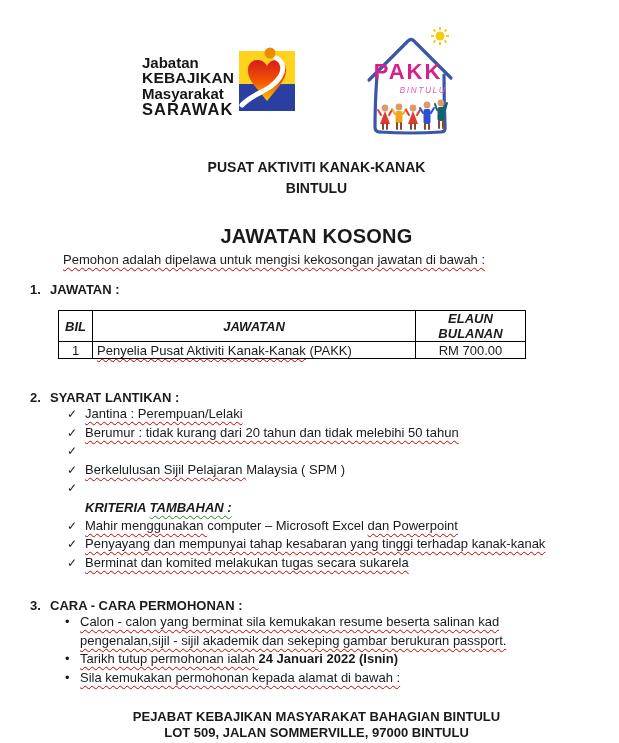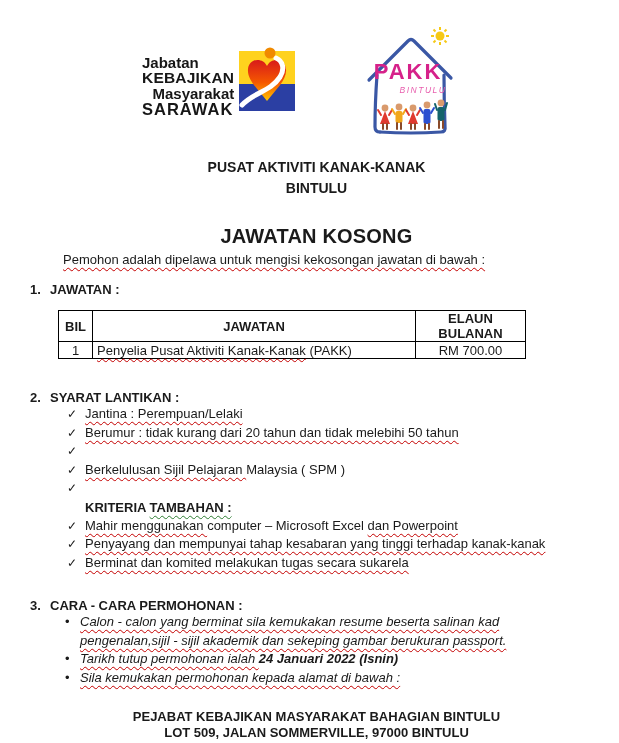--- a/index.html
+++ b/index.html
@@ -9,21 +9,21 @@
     font-size:13px;color:#1a1a1a;
   }
   .page{padding:25px 16px 0 30px;position:relative;}
 
   
   .logos{display:flex;align-items:flex-start;margin-left:112px;height:118px;}
   .jkm{display:flex;align-items:flex-start;margin-top:30px;}
   .jkm-text{line-height:1.0;font-weight:bold;color:#161616;white-space:nowrap;}
   .jkm-l1{font-size:15px;}
   .jkm-l2{font-size:15.5px;letter-spacing:.2px;}
-  .jkm-l3{font-size:15px;text-align:right;}
+  .jkm-l3{font-size:15px;}
   .jkm-l4{font-size:16.5px;letter-spacing:1px;}
   .jkm-emblem{margin-left:3px;margin-top:-10px;}
   .pakk{margin-left:64px;margin-top:0;}
 
   
   .titles{text-align:center;font-weight:bold;font-size:14px;line-height:1.5;margin-top:14px;}
   .main-heading{text-align:center;font-weight:bold;font-size:20px;margin-top:26px;letter-spacing:.2px;}
   .intro{margin:4px 0 0 33px;}
 
   
@@ -38,35 +38,35 @@
   .sec-num{width:20px;}
   #sec1{margin-top:15px;}
   #sec2{margin-top:31px;}
   #sec3{margin-top:26px;}
 
   
   table.jobs{border-collapse:collapse;margin:13px 0 0 28px;table-layout:fixed;}
   table.jobs th, table.jobs td{
     border:1.6px solid #000;padding:0 4px;height:16px;line-height:15px;font-size:13px;
   }
-  table.jobs th{font-weight:bold;text-align:center;}
+  table.jobs th{font-weight:bold;text-align:center;font-style:italic;}
   .col-bil{width:34px;}
   .col-jaw{width:323px;}
   .col-ela{width:110px;}
   td.c{text-align:center;}
   td.l{text-align:left;padding-left:8px;border-radius:7px;}
 
   
   .chk-item{display:flex;margin-left:37px;line-height:18.5px;}
   .chk-glyph{width:18px;flex:0 0 18px;color:#222;font-size:12px;}
   .chk-text{max-width:470px;}
-  .krit-head{font-weight:bold;margin:0 0 0 55px;line-height:19px;}
+  .krit-head{font-weight:bold;margin:0 0 0 55px;line-height:19px;font-style:italic;}
   .dot-item{display:flex;margin-left:35px;line-height:18.5px;}
   .dot-glyph{width:15px;flex:0 0 15px;font-size:13px;}
-  .dot-text{max-width:457px;font-style:italic;}
+  .dot-text{max-width:457px;}
 
   
   .address{text-align:center;font-weight:bold;line-height:1.2;margin-top:22px;font-size:13px;}
 </style>
 </head>
 <body>
 
 <div class="page">
 
   <div class="logos">

